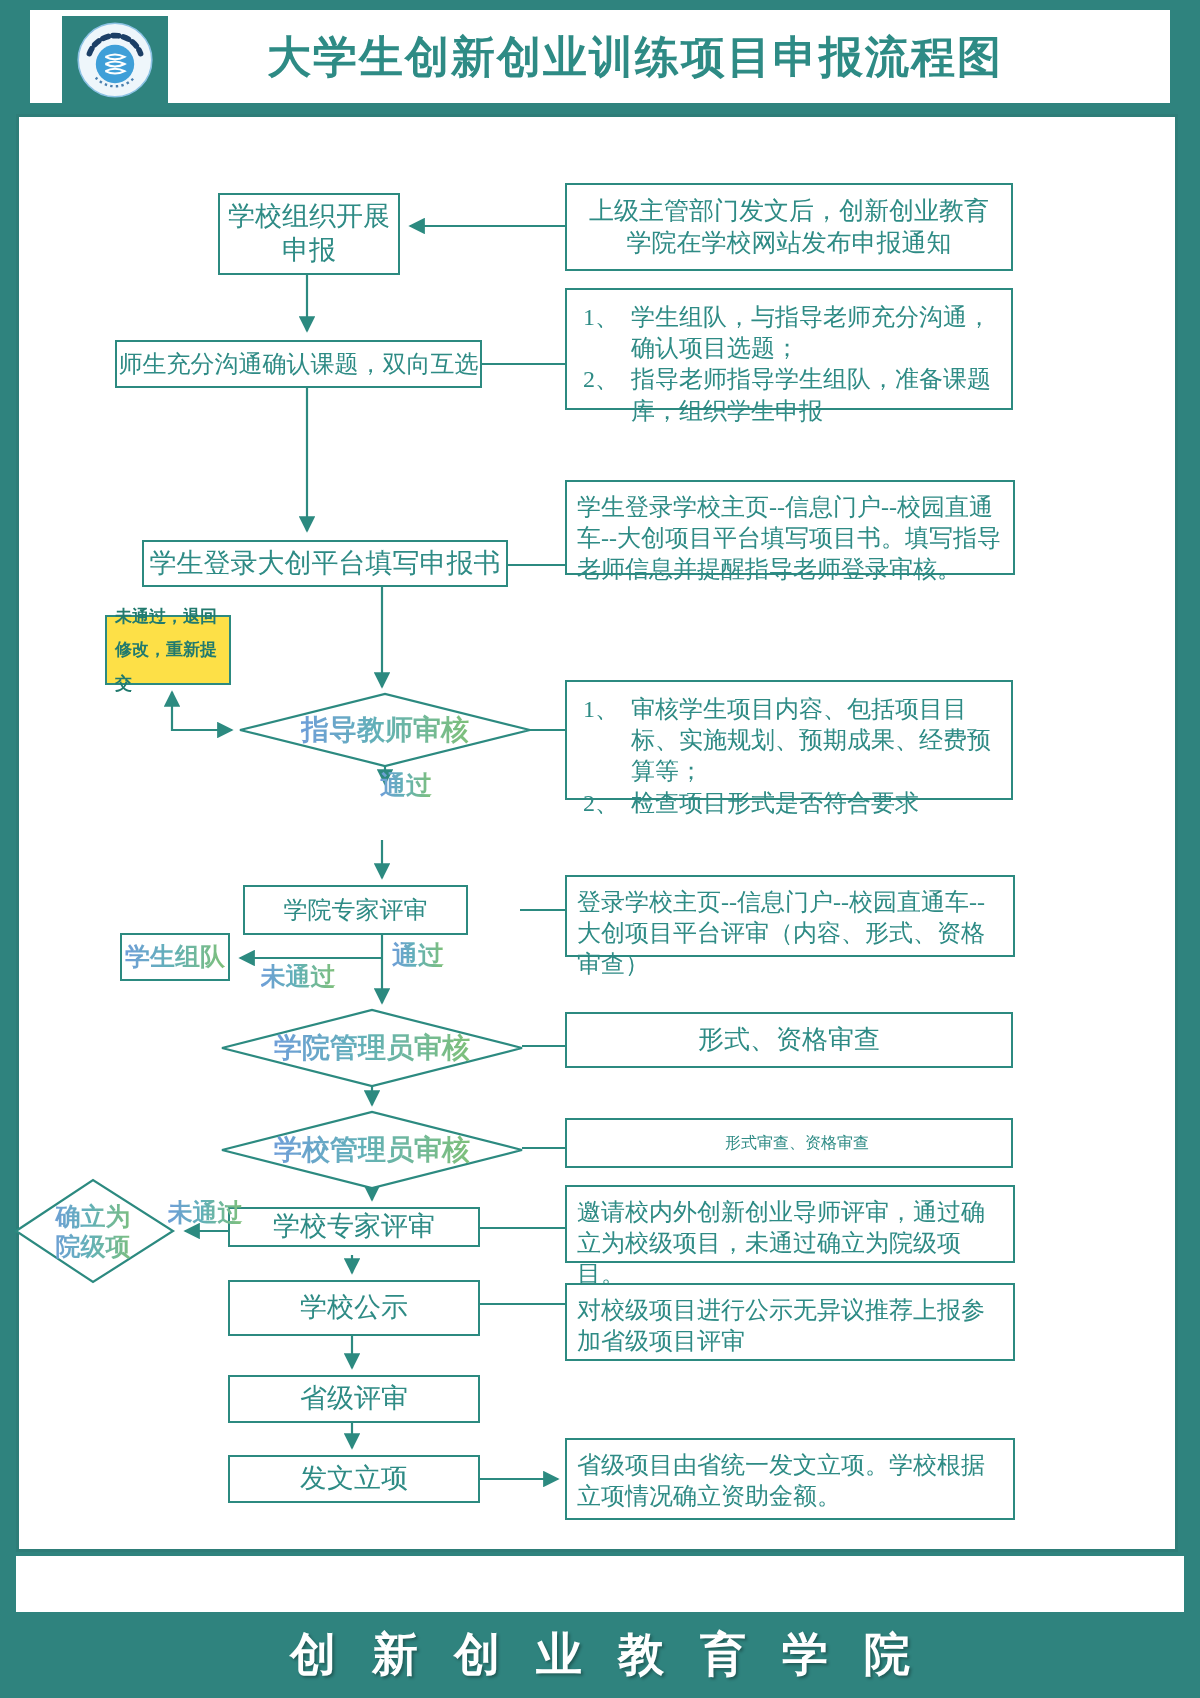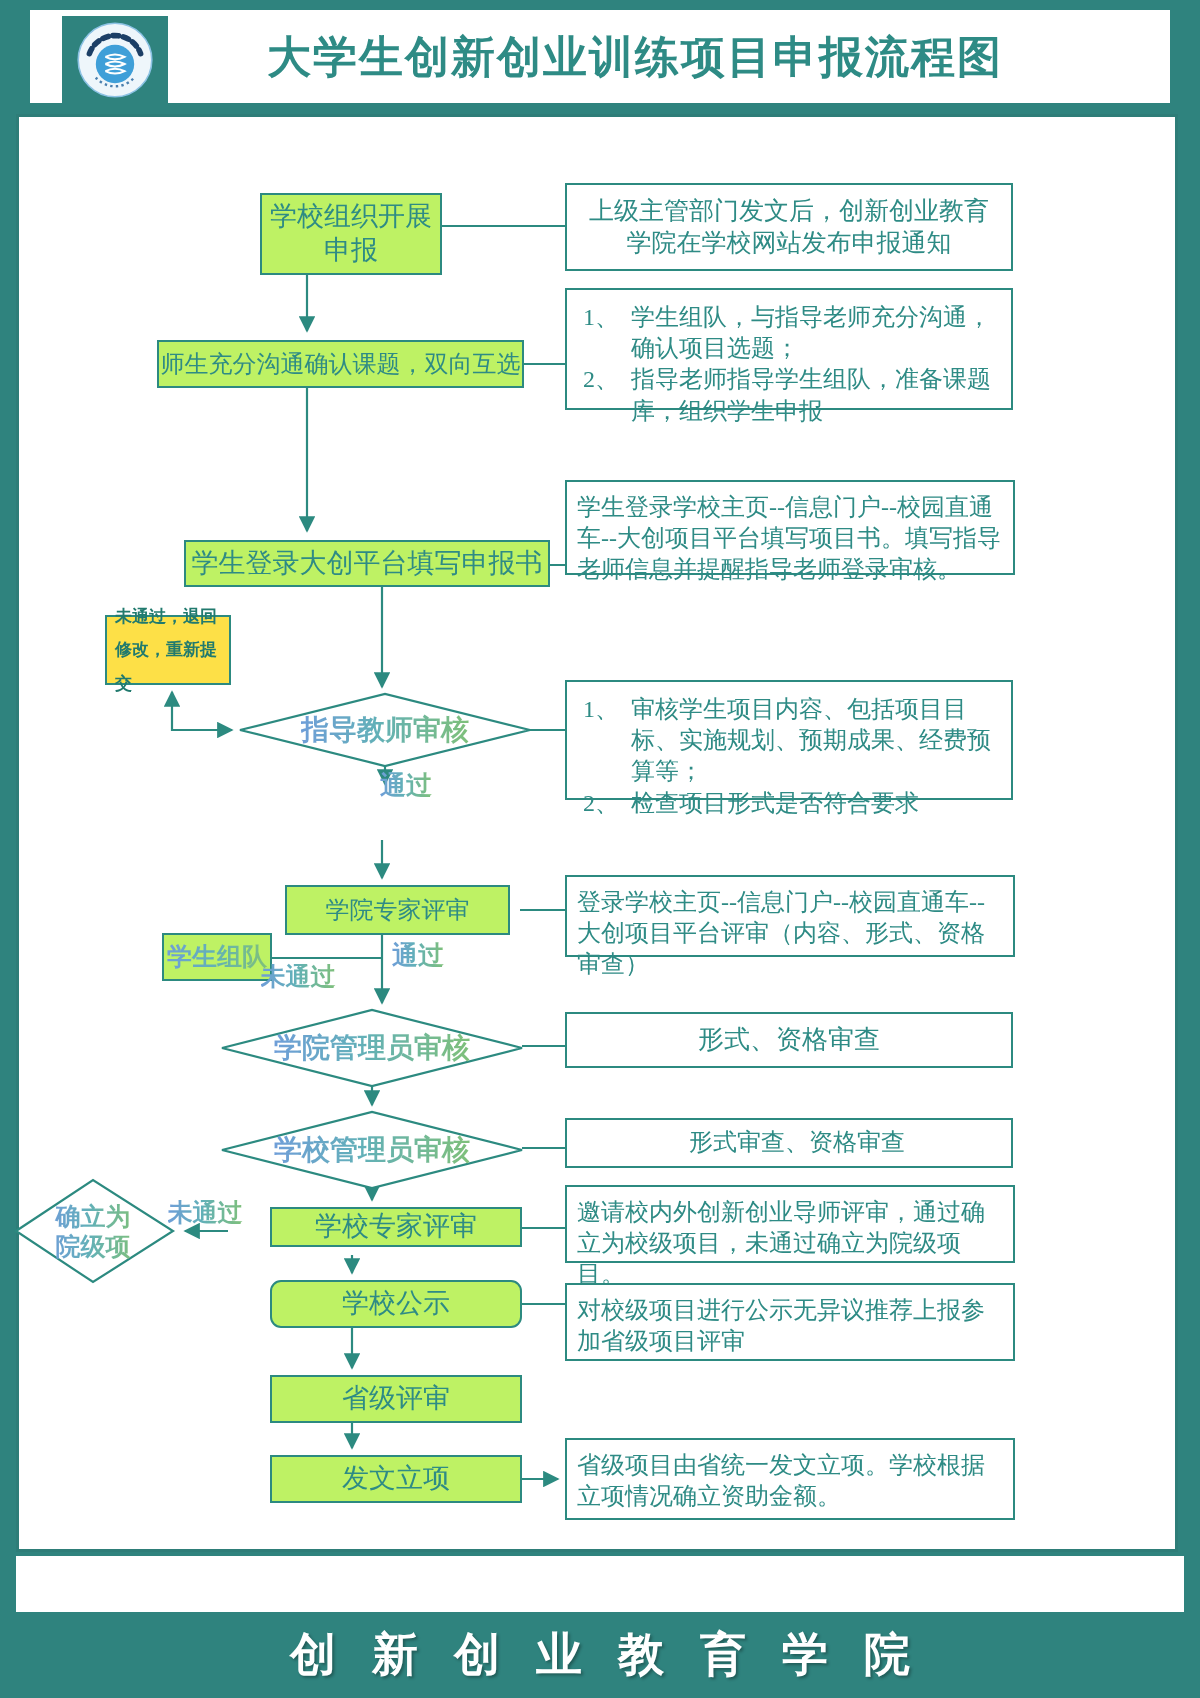--- a/index.html
+++ b/index.html
@@ -12,22 +12,22 @@
   .page-title{left:170px;top:22px;width:930px;height:70px;display:flex;align-items:center;justify-content:center;
               font-size:44px;font-weight:bold;color:#2e8b85;letter-spacing:2px;white-space:nowrap;}
   
   .panel{left:16px;top:114px;width:1162px;height:1438px;background:#ffffff;border:3px solid #2e7d78;box-sizing:border-box;}
   .filler{left:16px;top:1556px;width:1168px;height:56px;background:#ffffff;}
   
   .footer-band{left:0;top:1612px;width:1200px;height:86px;background:#2f837e;display:flex;align-items:center;justify-content:center;}
   .footer-title{color:#ffffff;font-size:46px;font-weight:bold;letter-spacing:36px;padding-left:36px;white-space:nowrap;
                 font-family:"Liberation Sans","DejaVu Sans",sans-serif;text-shadow:2px 2px 3px rgba(0,0,0,0.30);}
   
-  .fbox{background:#bef264;border:2px solid #2c8a80;box-sizing:border-box;color:#2e8b85;
-        display:flex;align-items:center;justify-content:center;text-align:center;z-index:3;font-size:27px;line-height:1.25;margin-left:42px;}
+  .fbox{background:#ffffff;border:2px solid #2c8a80;box-sizing:border-box;color:#2e8b85;
+        display:flex;align-items:center;justify-content:center;text-align:center;z-index:3;font-size:27px;line-height:1.25;}
   .dbox{background:#fde047;border:2px solid #2c8a80;box-sizing:border-box;color:#217a6e;z-index:3;
         font-size:17px;font-weight:bold;display:flex;align-items:center;text-align:left;padding:2px 8px;line-height:1.95;}
   
   .nbox{background:#ffffff;border:2px solid #2c8a80;box-sizing:border-box;color:#2e8b85;z-index:3;font-size:24px;line-height:1.3;}
   .nbox.center{display:flex;align-items:center;justify-content:center;text-align:center;padding:4px 14px;}
   .nbox.para{padding:10px 10px;text-align:left;}
   .nbox.list{padding:12px 10px 6px 10px;}
   .li{display:flex;}
   .li .num{flex:none;width:48px;padding-left:6px;}
   .li .txt{flex:1;}
@@ -102,21 +102,21 @@
 
   <div class="abs fbox" style="left:218px;top:193px;width:182px;height:82px;padding:0 8px;">学校组织开展申报</div>
   <div class="abs fbox" style="left:142px;top:540px;width:366px;height:47px;">学生登录大创平台填写申报书</div>
   <div class="abs fbox" style="left:115px;top:340px;width:367px;height:48px;font-size:24px;">师生充分沟通确认课题，双向互选</div>
   <div class="abs dbox" style="left:105px;top:615px;width:126px;height:70px;">未通过，退回修改，重新提交</div>
   <div class="abs fbox" style="left:243px;top:885px;width:225px;height:50px;font-size:24px;">学院专家评审</div>
   <div class="abs fbox" style="left:120px;top:933px;width:110px;height:48px;">
     <span class="grad" style="font-size:25px;">学生组队</span>
   </div>
   <div class="abs fbox" style="left:228px;top:1207px;width:252px;height:40px;">学校专家评审</div>
-  <div class="abs fbox" style="left:228px;top:1280px;width:252px;height:48px;border-radius:11px;">学校公示</div>
+  <div class="abs fbox" style="left:228px;top:1280px;width:252px;height:56px;">学校公示</div>
   <div class="abs fbox" style="left:228px;top:1375px;width:252px;height:48px;">省级评审</div>
   <div class="abs fbox" style="left:228px;top:1455px;width:252px;height:48px;">发文立项</div>
 
   <div class="abs dlabel" style="left:265px;top:713px;width:240px;height:34px;">
     <span class="grad">指导教师审核</span>
   </div>
   <div class="abs dlabel" style="left:252px;top:1031px;width:240px;height:34px;">
     <span class="grad">学院管理员审核</span>
   </div>
   <div class="abs dlabel" style="left:252px;top:1133px;width:240px;height:34px;">
@@ -162,21 +162,21 @@
     <div class="li">
       <span class="num">2、</span>
       <span class="txt">检查项目形式是否符合要求</span>
     </div>
   </div>
 
   <div class="abs nbox para" style="left:565px;top:875px;width:450px;height:82px;">登录学校主页--信息门户--校园直通车--大创项目平台评审（内容、形式、资格审查）</div>
 
   <div class="abs nbox center" style="left:565px;top:1012px;width:448px;height:56px;font-size:26px;">形式、资格审查</div>
 
-  <div class="abs nbox center" style="left:565px;top:1118px;width:448px;height:50px;font-size:24px;padding-left:30px;">形式审查、资格审查</div>
+  <div class="abs nbox center" style="left:565px;top:1118px;width:448px;height:50px;font-size:16px;padding-left:30px;">形式审查、资格审查</div>
 
   <div class="abs nbox para" style="left:565px;top:1185px;width:450px;height:78px;">邀请校内外创新创业导师评审，通过确立为校级项目，未通过确立为院级项目。</div>
 
   <div class="abs nbox para" style="left:565px;top:1283px;width:450px;height:78px;">对校级项目进行公示无异议推荐上报参加省级项目评审</div>
 
   <div class="abs nbox para" style="left:565px;top:1438px;width:450px;height:82px;">省级项目由省统一发文立项。学校根据立项情况确立资助金额。</div>
 
   <div class="abs footer-band">
     <span class="footer-title">创新创业教育学院</span>
   </div>

